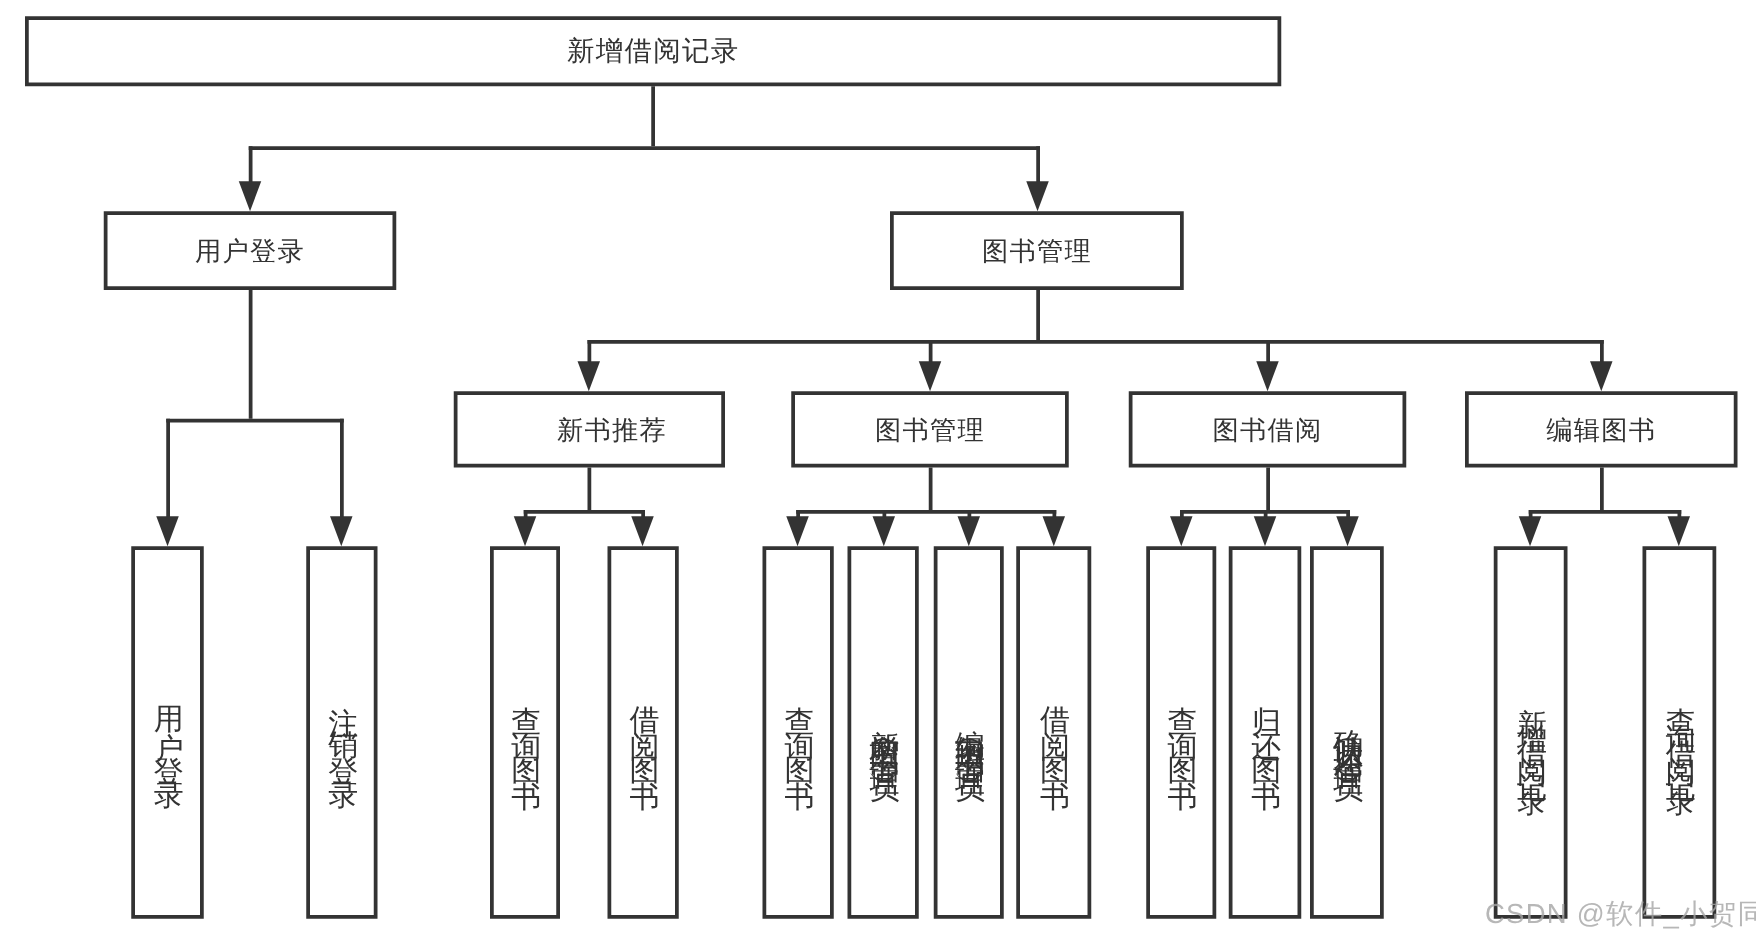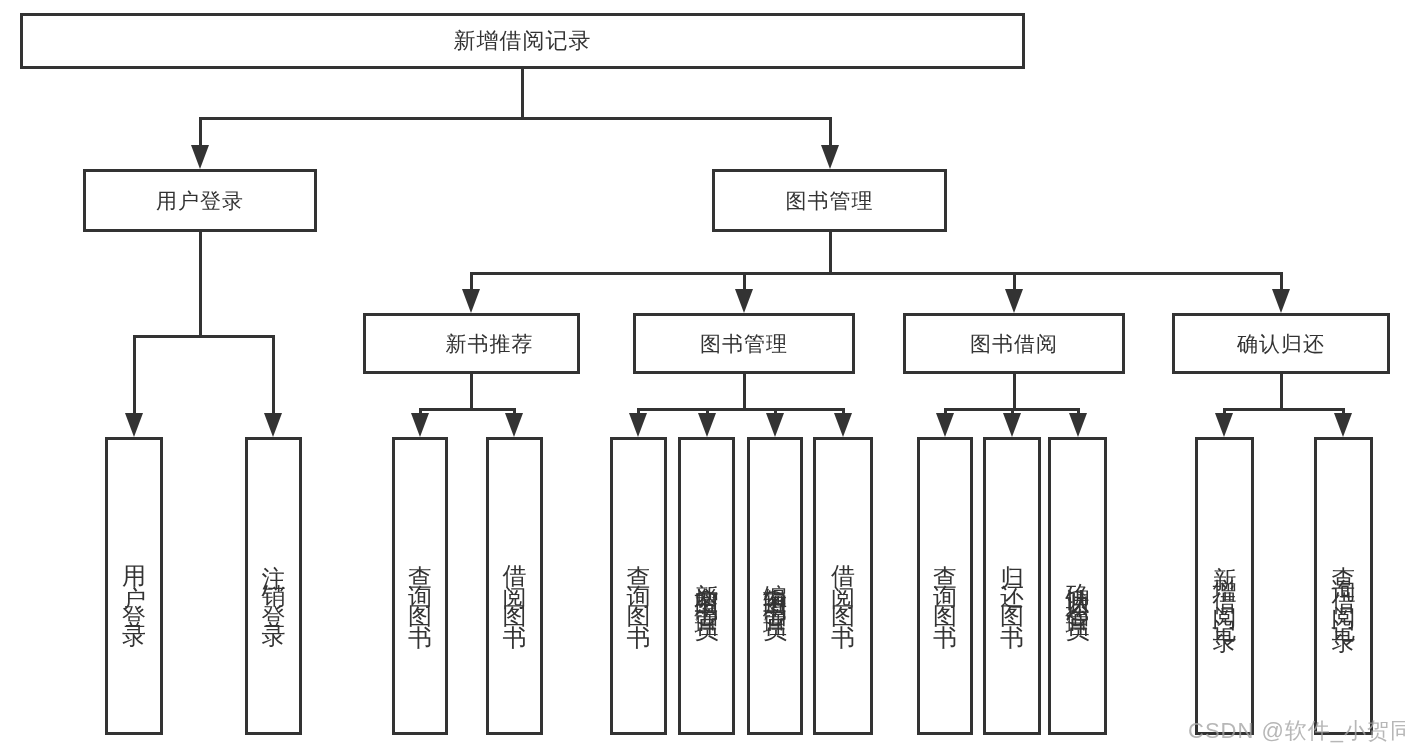--- a/index.html
+++ b/index.html
@@ -95,21 +95,21 @@
   <div class="box" style="left:363px; top:313px; width:217px; height:61px;padding-left:36px;">
     <span>新书推荐</span>
   </div>
   <div class="box" style="left:633px; top:313px; width:222px; height:61px;">
     <span>图书管理</span>
   </div>
   <div class="box" style="left:903px; top:313px; width:222px; height:61px;">
     <span>图书借阅</span>
   </div>
   <div class="box" style="left:1172px; top:313px; width:218px; height:61px;">
-    <span>确认归还</span>
+    <span>编辑图书</span>
   </div>
 
   <div class="leaf sp-lg" style="left:105px; width:58px;">
     <span class="vlabel">用户登录</span>
   </div>
   <div class="leaf sp-lg" style="left:245px; width:57px;">
     <span class="vlabel">注销登录</span>
   </div>
 
   <div class="leaf sp-lg" style="left:392px; width:56px;">

